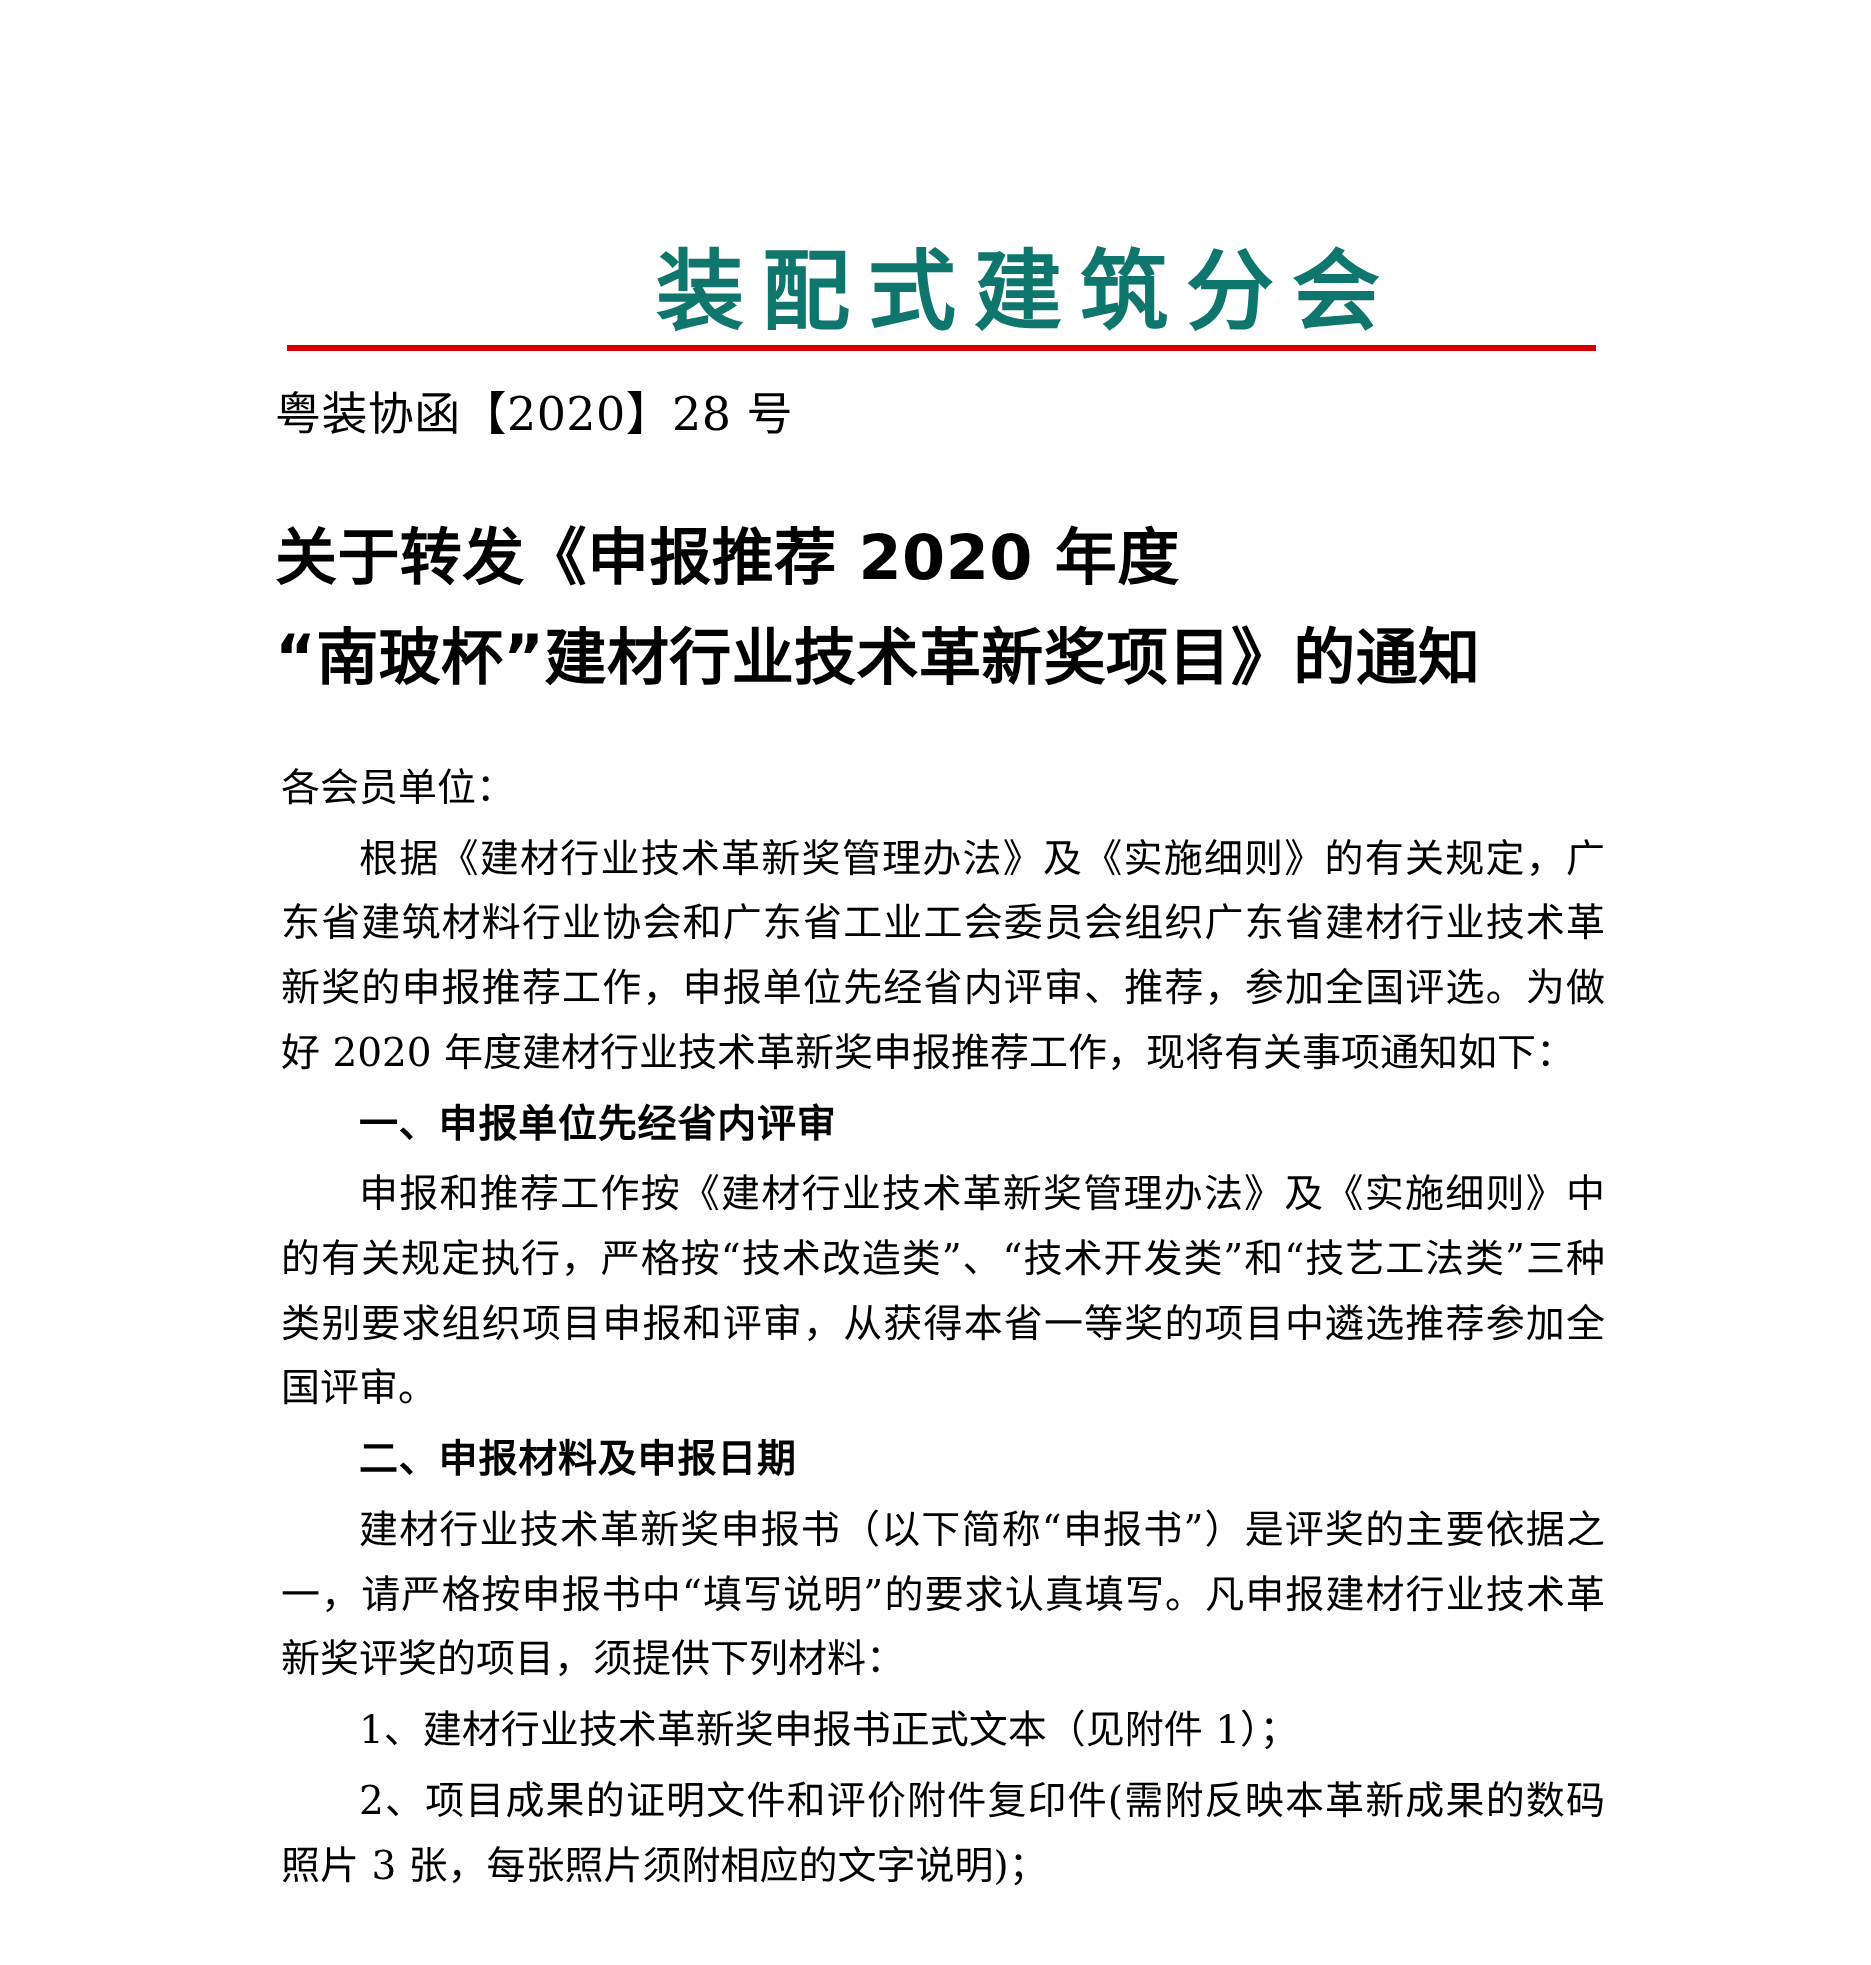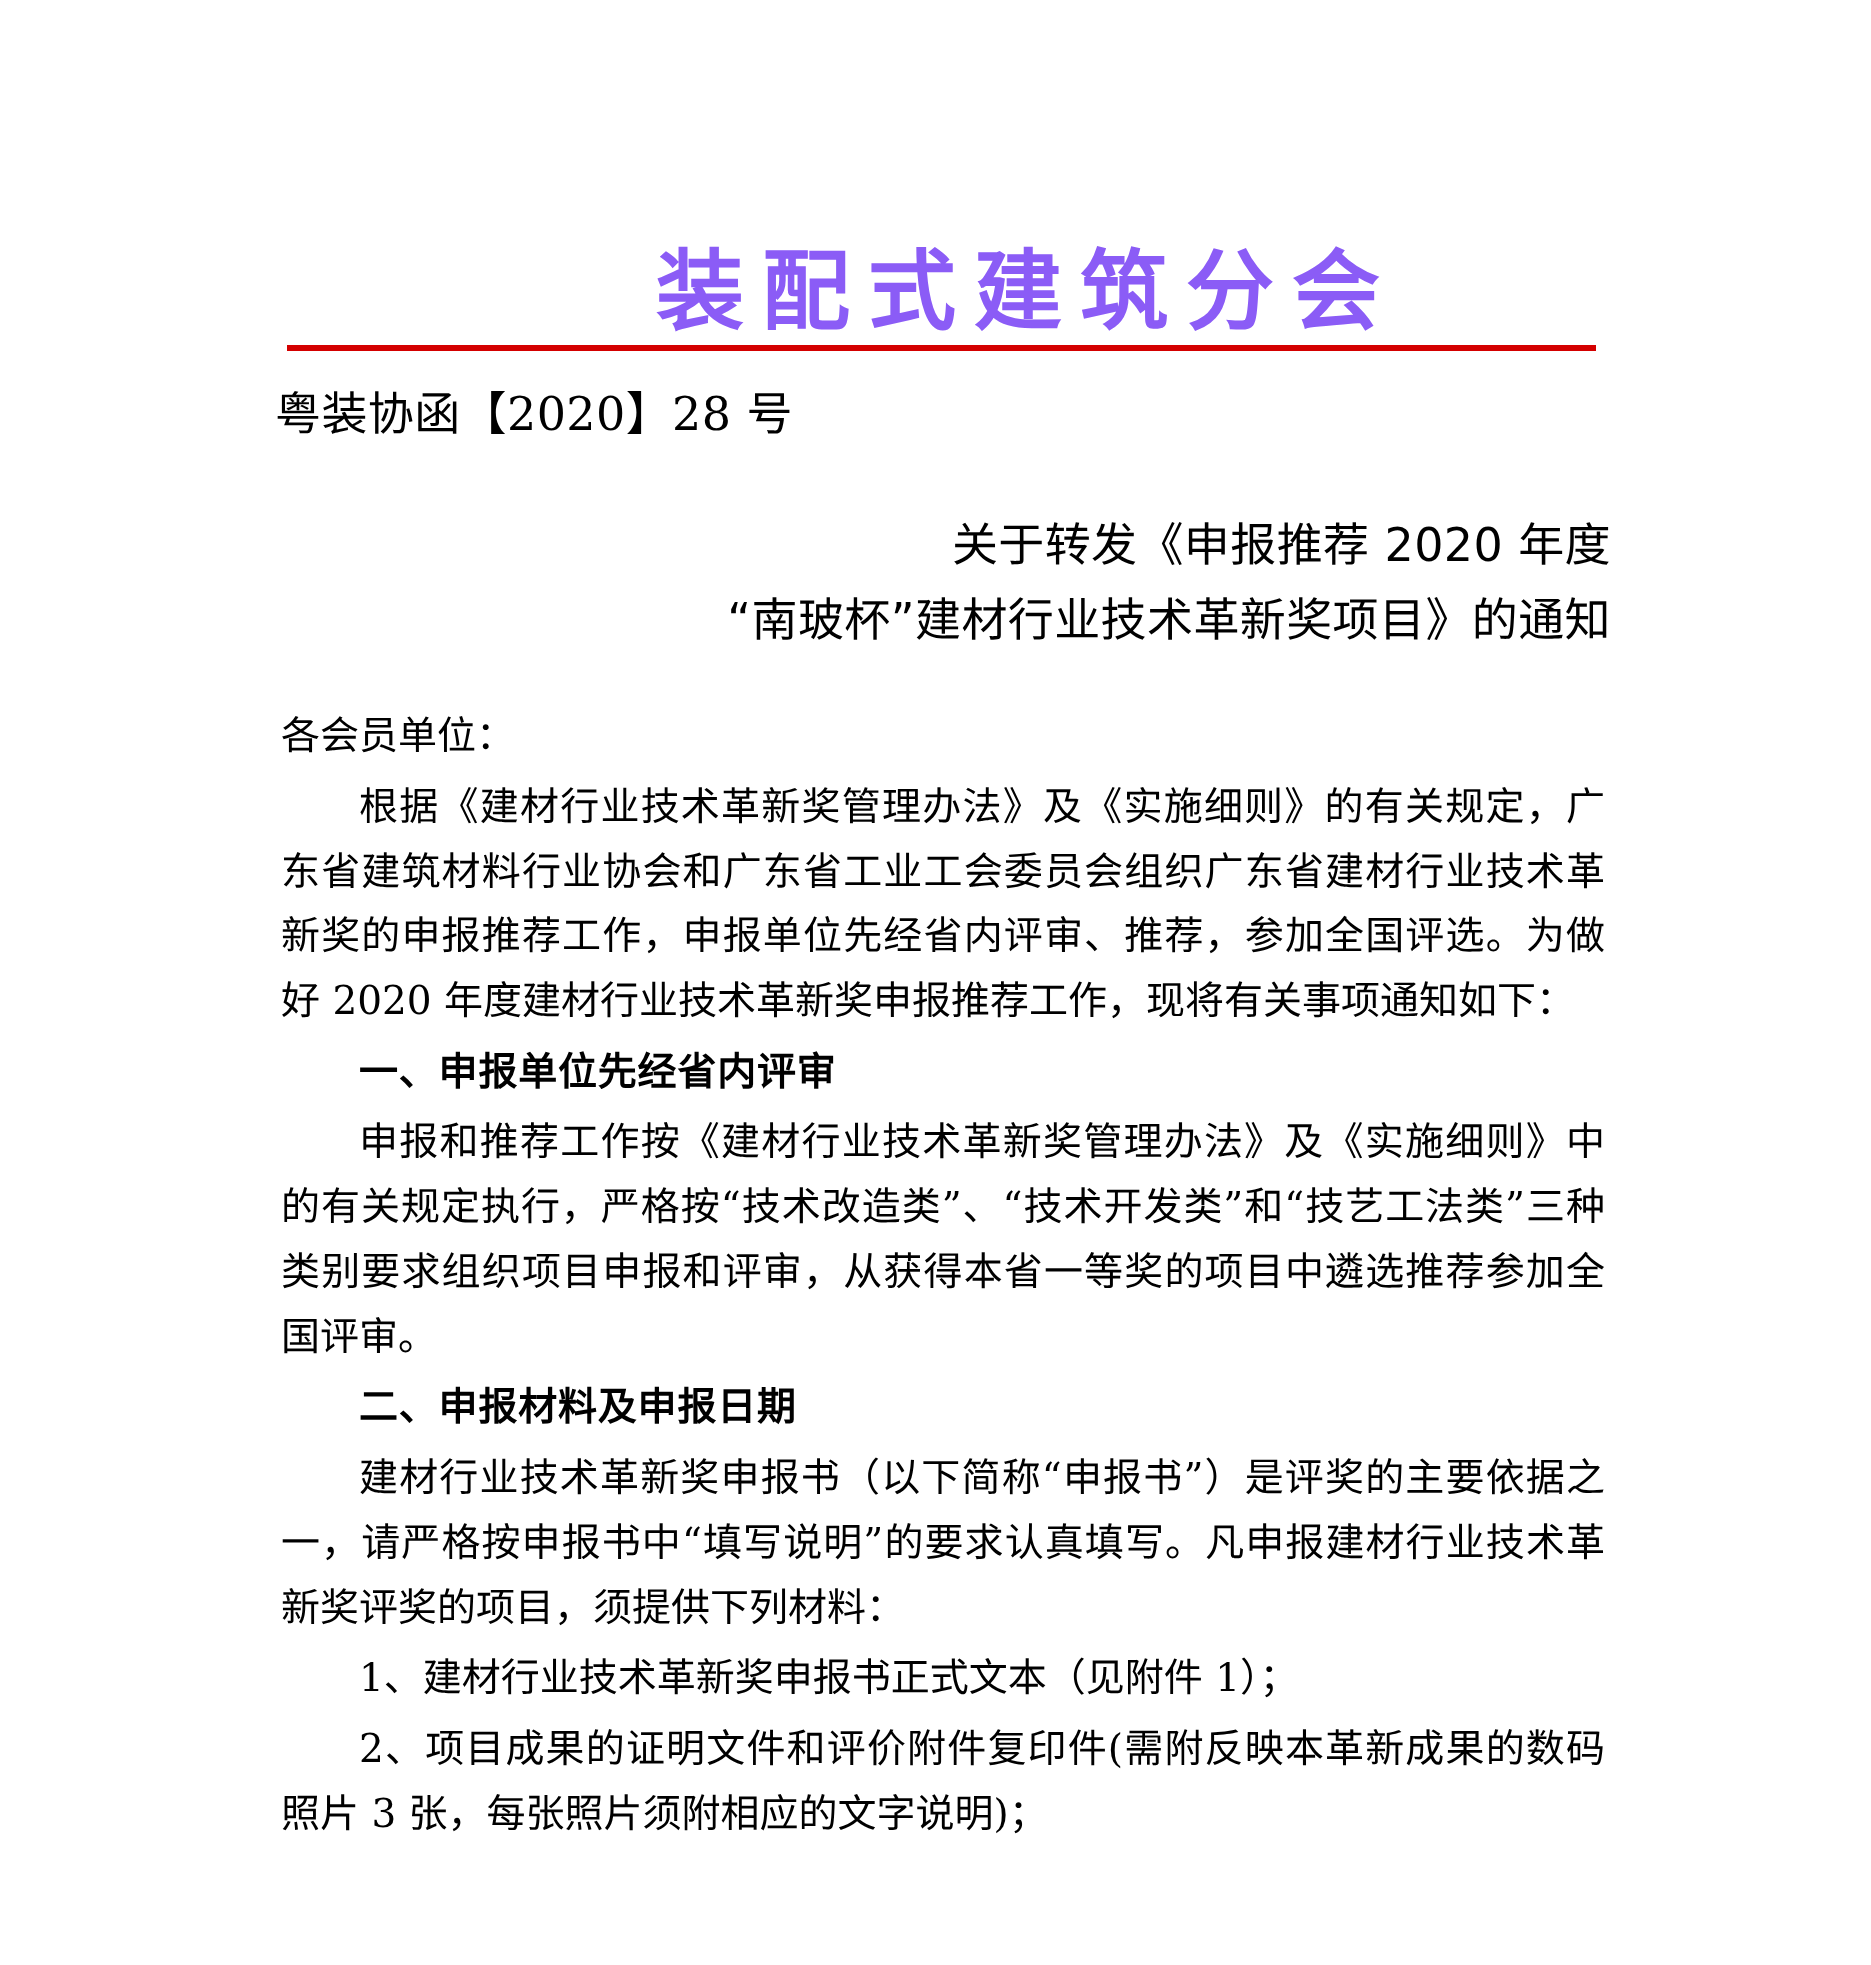--- a/index.html
+++ b/index.html
@@ -46,21 +46,21 @@
     letter-spacing: 0.8px;
   }
   .lh-left .lh-line {
     display: block;
     white-space: nowrap;
   }
   .lh-right {
     position: absolute;
     left: 381px;
     top: 15.7px;
-    color: #8b5cf6;
+    color: #0f766e;
     font-family: "DejaVu Sans", "Liberation Sans", sans-serif;
     font-weight: bold;
     font-size: 88px;
     letter-spacing: 18px;
     white-space: nowrap;
   }
   .lh-rule {
     position: absolute;
     left: 11.8px;
     top: 141px;
@@ -74,24 +74,24 @@
     text-align: left;
     padding-right: 23.6px;
     font-size: 46px;
     font-family: "DejaVu Serif", "Liberation Serif", serif;
     letter-spacing: 0.4px;
   }
 
   
   .title {
     margin-top: 65px;
-    text-align: right;
+    text-align: left;
     font-family: "DejaVu Sans", "Liberation Sans", sans-serif;
-    font-weight: normal;
-    font-size: 46px;
+    font-weight: bold;
+    font-size: 62px;
     line-height: 1.62;
     letter-spacing: 0.4px;
   }
   .title .tline { display: block; }
 
   
   .body {
     margin-top: 47px;
     font-size: 39px;
     line-height: 1.66;

